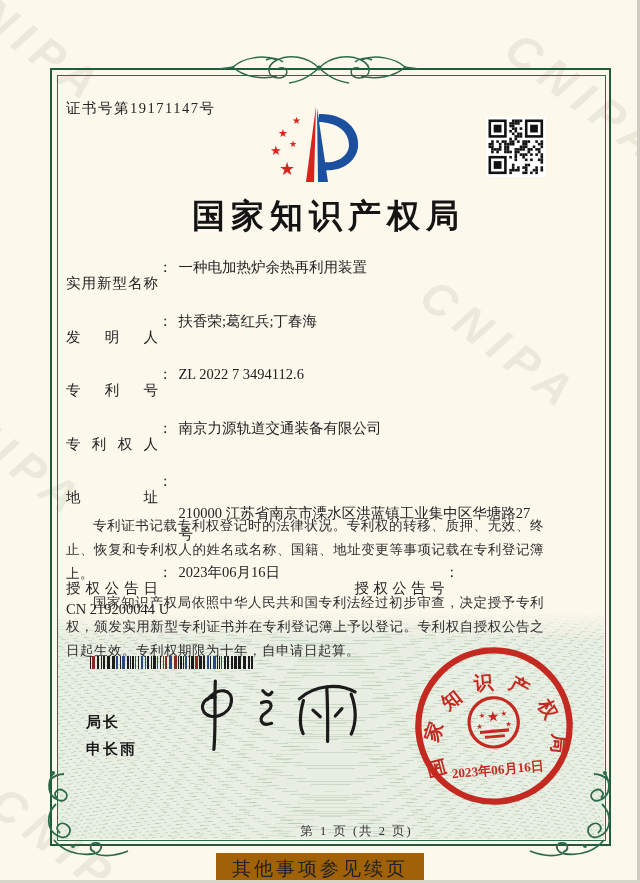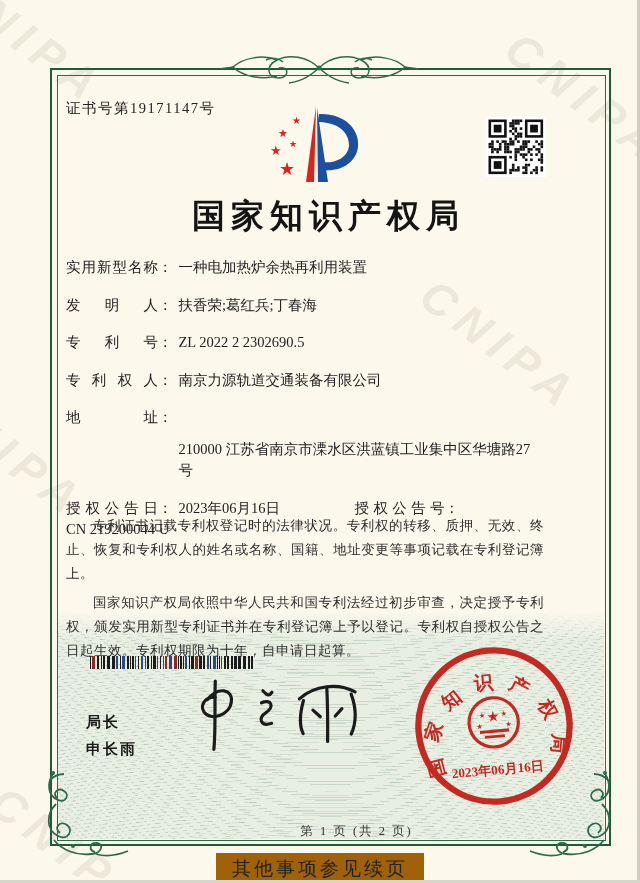--- a/index.html
+++ b/index.html
@@ -23,21 +23,21 @@
   .wm{position:absolute;font-family:"Liberation Sans","DejaVu Sans",sans-serif;font-style:italic;font-weight:bold;
       font-size:46px;letter-spacing:9px;color:rgba(150,140,114,.14);transform:translate(-50%,-50%) rotate(37deg);white-space:nowrap;}
 
   .cert-no{position:absolute;left:66px;top:99px;font-size:14.5px;color:#222;letter-spacing:1.5px;}
 
   .title{position:absolute;left:50px;top:194px;width:557px;text-align:center;font-size:33px;font-weight:800;
          color:#141414;letter-spacing:6px;}
 
   .fields{position:absolute;left:66px;top:257px;width:495px;font-size:14.5px;color:#222;}
   .frow{margin-bottom:16.5px;line-height:21px;}
-  .flabel{display:inline-block;width:92px;text-align:justify;text-align-last:justify;vertical-align:top;color:#222;}
+  .flabel{display:inline-block;width:92px;text-align:justify;text-align-last:justify;vertical-align:top;color:#222;margin-top:16px;}
   .fcolon{display:inline-block;vertical-align:top;margin-right:6px;}
   .fvalue{display:inline-block;vertical-align:top;}
   .fvalue.addr{width:364px;margin-top:32px;}
   .fvalue.date1{width:152px;}
   .pair2 .flabel{width:90px;margin-left:24px;}
 
   .paras{position:absolute;left:66px;top:514px;width:478px;font-size:13.5px;line-height:24px;color:#2e2e2e;letter-spacing:.5px;}
   .paras p{margin:0 0 5px 0;text-indent:2em;text-align:justify;}
 
   .barcode{position:absolute;left:90px;top:656px;width:166px;height:13px;}
@@ -267,21 +267,21 @@
   <div class="title">国家知识产权局</div>
 
   <div class="fields">
     <div class="frow">
       <span class="flabel">实用新型名称</span><span class="fcolon">：</span><span class="fvalue">一种电加热炉余热再利用装置</span>
     </div>
     <div class="frow">
       <span class="flabel">发明人</span><span class="fcolon">：</span><span class="fvalue">扶香荣;葛红兵;丁春海</span>
     </div>
     <div class="frow">
-      <span class="flabel">专利号</span><span class="fcolon">：</span><span class="fvalue">ZL 2022 2 2302690.5</span>
+      <span class="flabel">专利号</span><span class="fcolon">：</span><span class="fvalue">ZL 2022 7 3494112.6</span>
     </div>
     <div class="frow">
       <span class="flabel">专利权人</span><span class="fcolon">：</span><span class="fvalue">南京力源轨道交通装备有限公司</span>
     </div>
     <div class="frow">
       <span class="flabel">地址</span><span class="fcolon">：</span><span class="fvalue addr">210000 江苏省南京市溧水区洪蓝镇工业集中区华塘路27号</span>
     </div>
     <div class="frow">
       <span class="flabel">授权公告日</span><span class="fcolon">：</span><span class="fvalue date1">2023年06月16日</span><span class="pair2"><span class="flabel">授权公告号</span><span class="fcolon">：</span><span class="fvalue">CN 219200044 U</span></span>
     </div>

